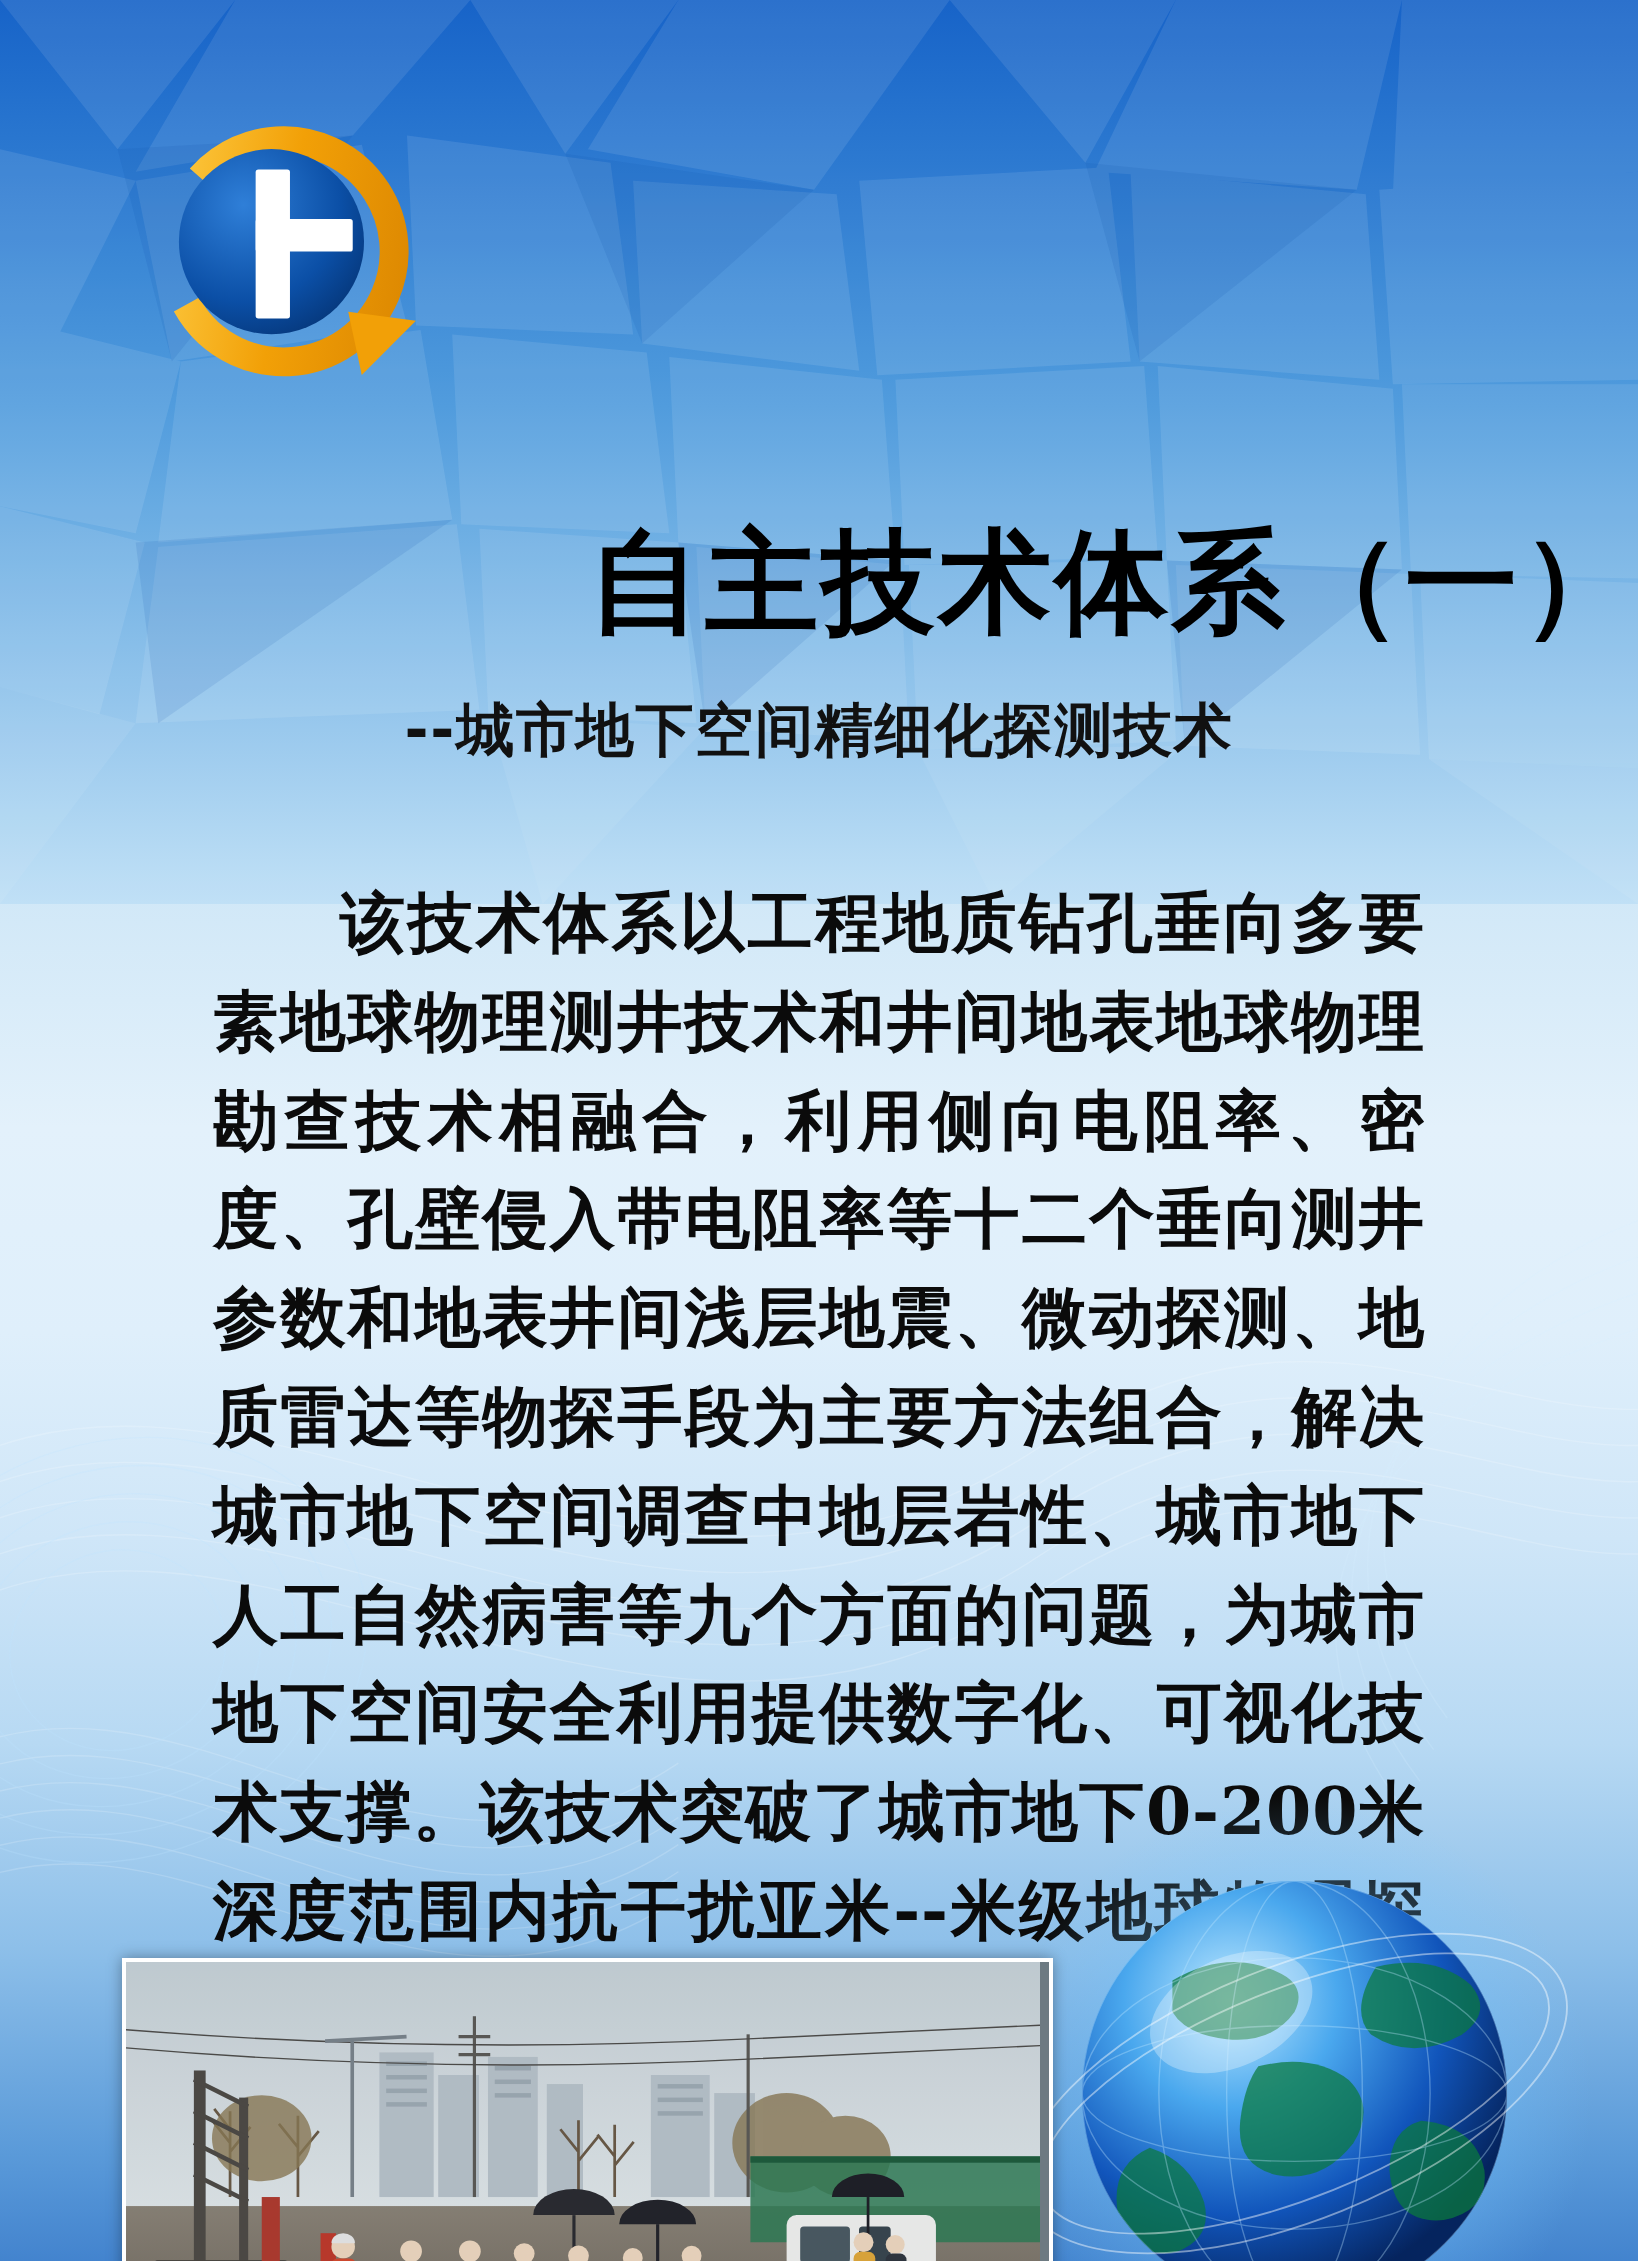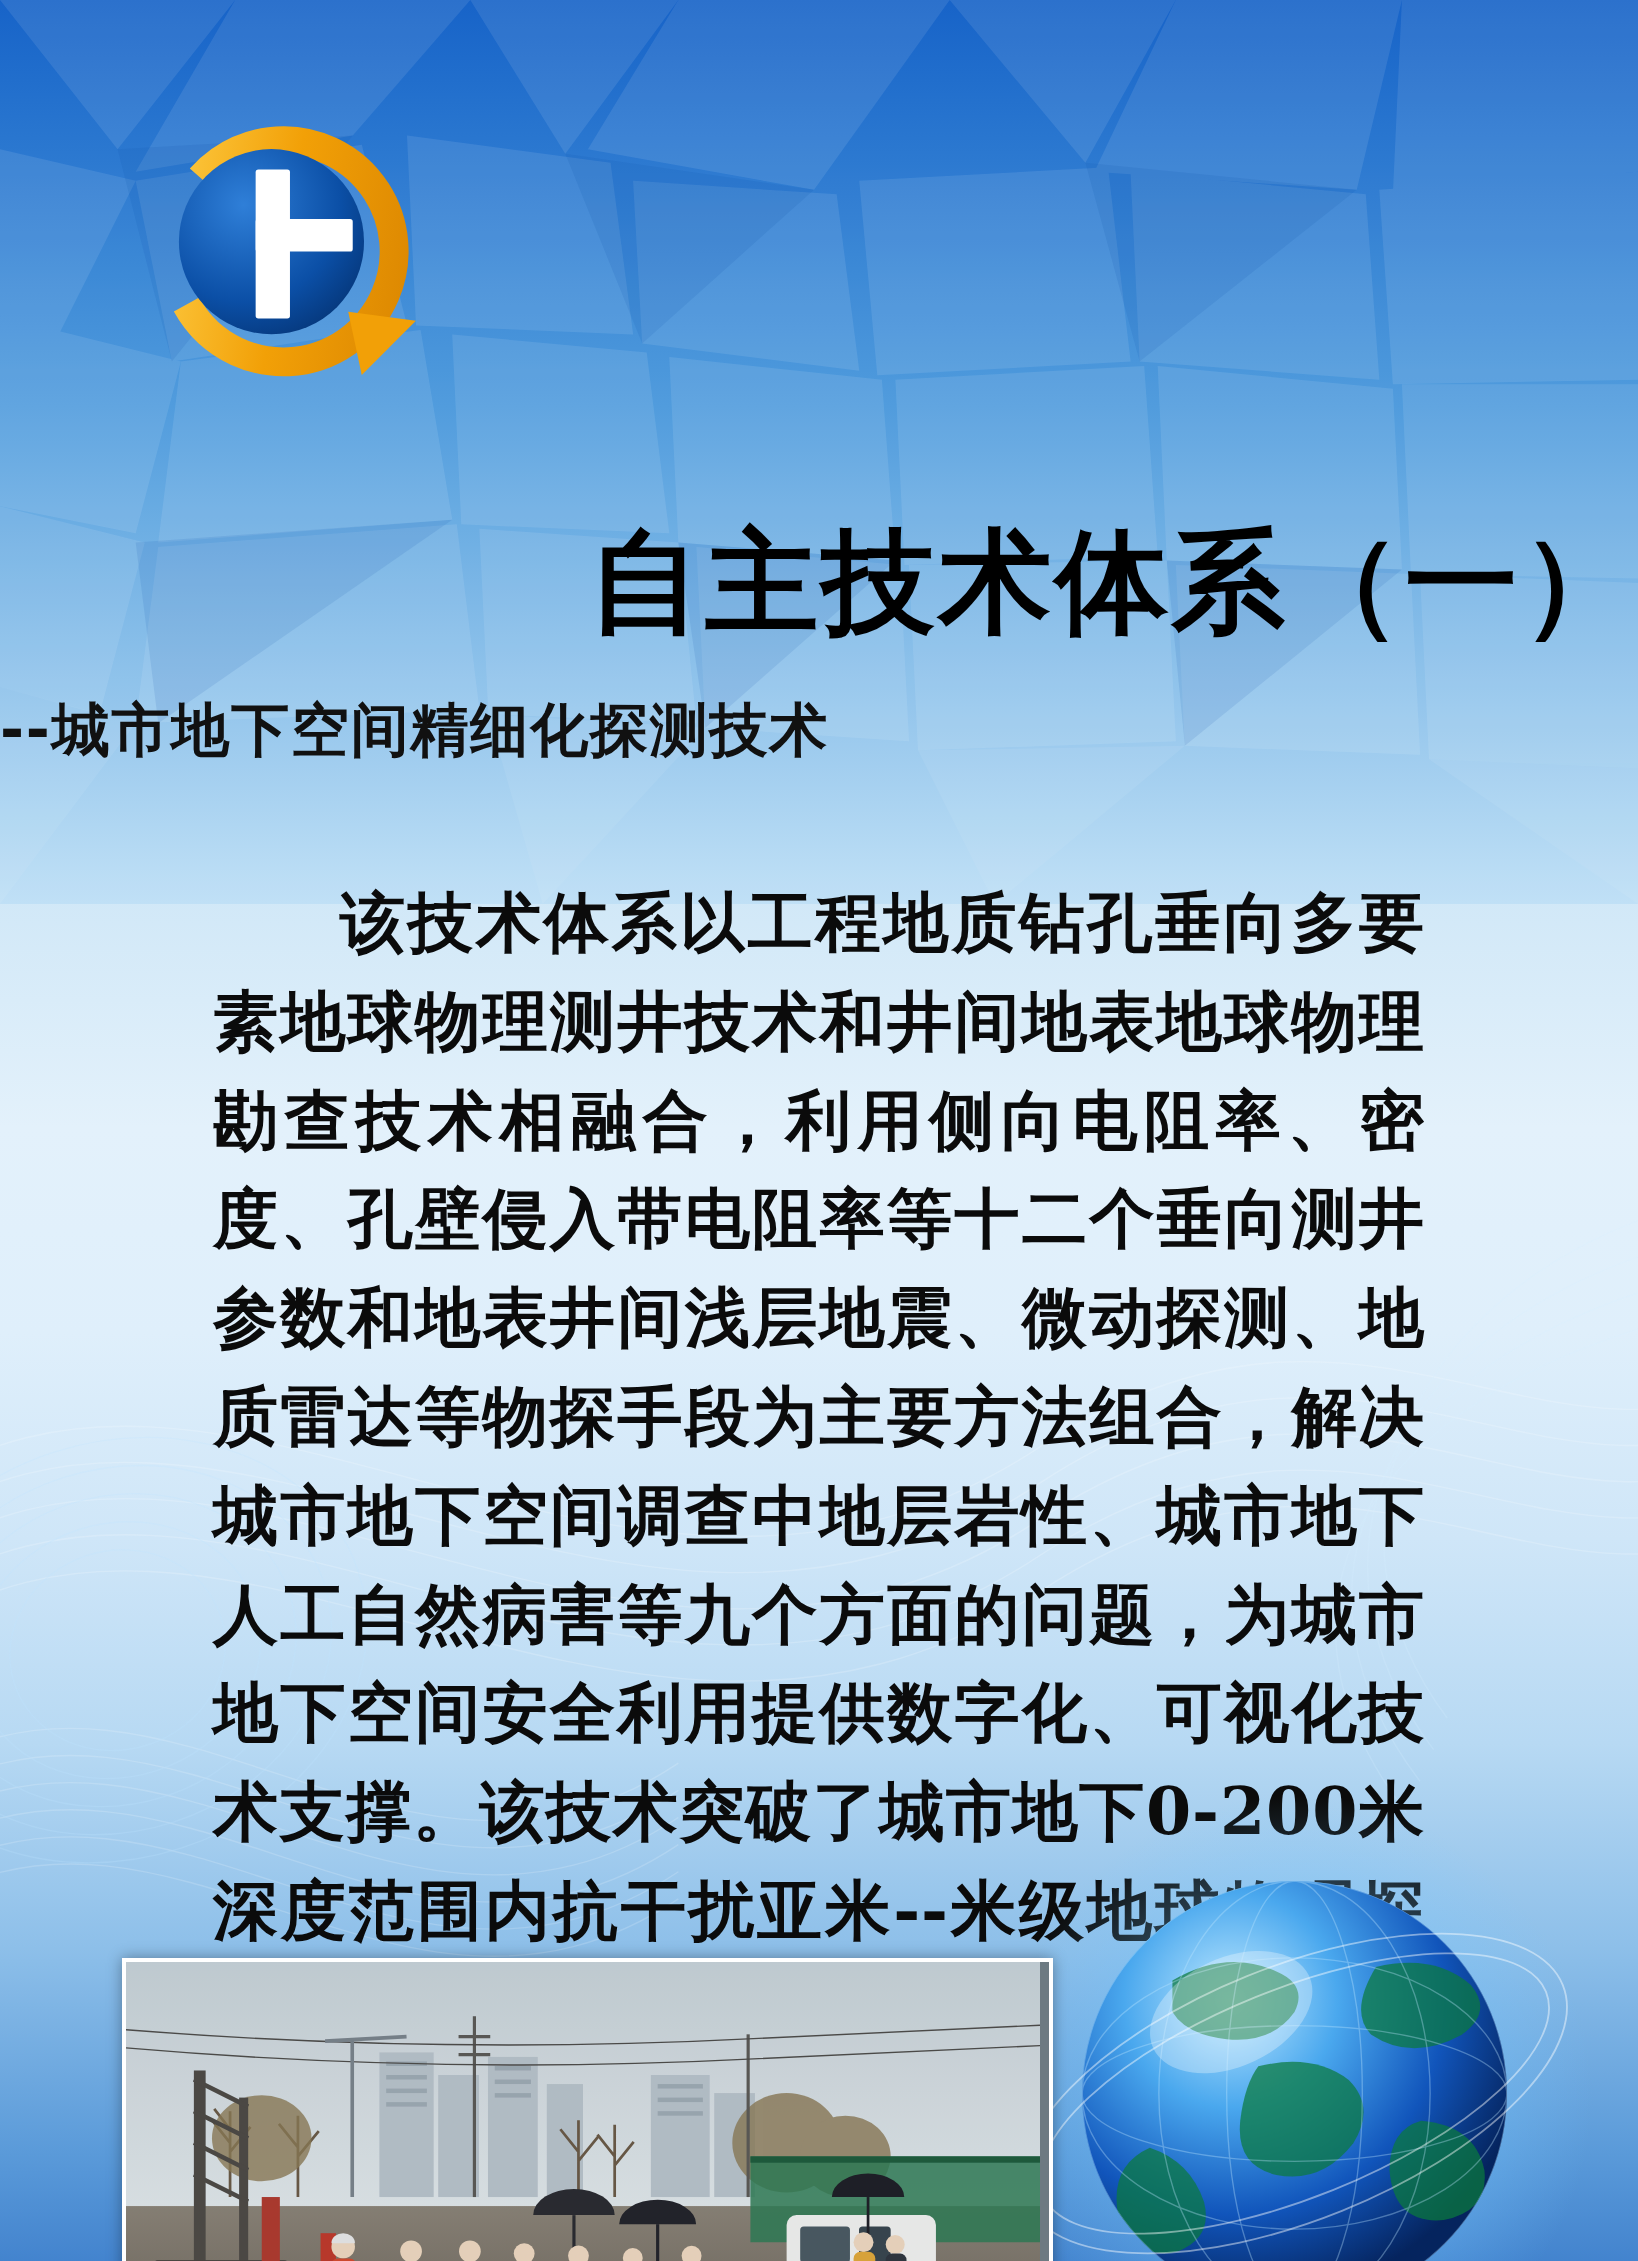--- a/index.html
+++ b/index.html
@@ -106,21 +106,21 @@
     font-size: 113px;
     font-weight: bold;
     color: #000;
     letter-spacing: 3.6px;
   }
 
   .sub-title {
     position: absolute;
     left: 0; right: 0;
     top: 692px;
-    text-align: left;
+    text-align: center;
     font-family: "DejaVu Sans", "Liberation Sans", sans-serif;
     font-size: 58px;
     font-weight: bold;
     color: #111;
     letter-spacing: 1.8px;
   }
 
   .body-text {
     position: absolute;
     left: 213px;

